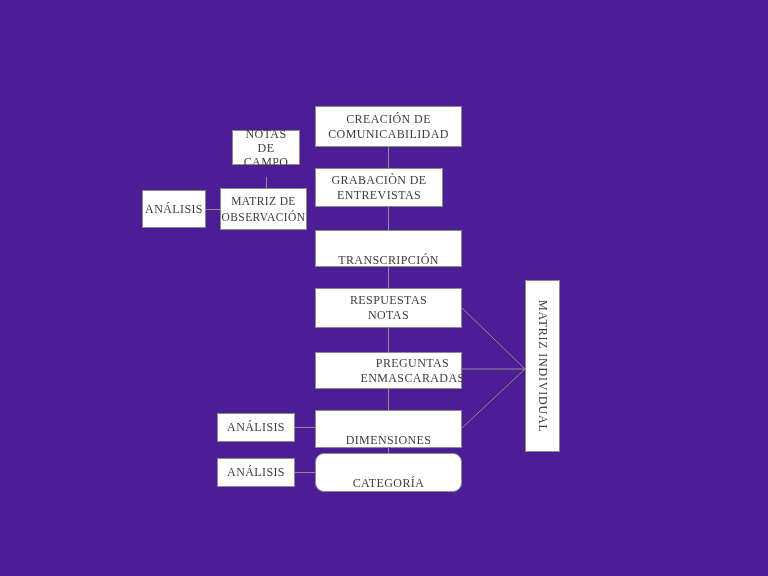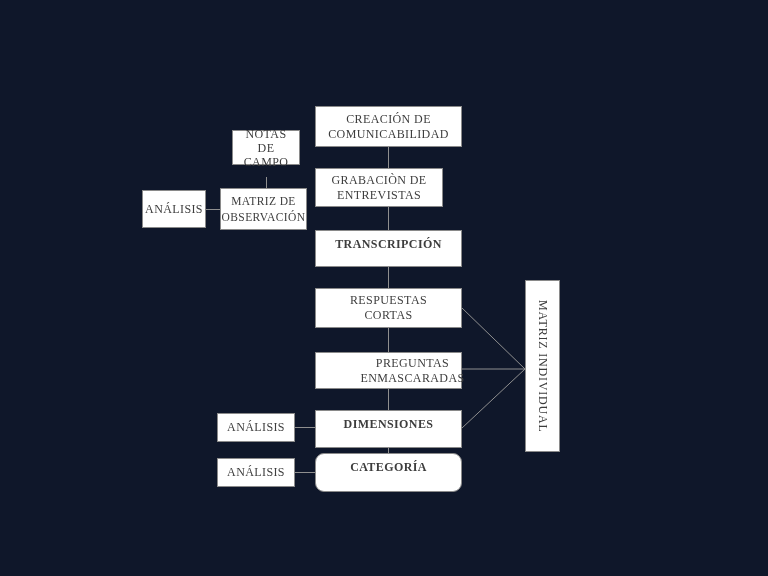--- a/index.html
+++ b/index.html
@@ -4,21 +4,21 @@
 <style>
   html, body {
     margin: 0;
     padding: 0;
     background: #ffffff;
   }
   .canvas {
     position: relative;
     width: 768px;
     height: 576px;
-    background: #0f172a;
+    background: #4c1d95;
     font-family: "Liberation Serif", "DejaVu Serif", serif;
     overflow: hidden;
   }
   .connectors {
     position: absolute;
     left: 0;
     top: 0;
     width: 768px;
     height: 576px;
   }
@@ -32,22 +32,21 @@
     line-height: 15px;
     letter-spacing: 0.4px;
     text-align: center;
     display: flex;
     align-items: center;
     justify-content: center;
     white-space: pre-line;
   }
   .node.text-top {
     align-items: flex-start;
-    padding-top: 6px;
-    font-weight: bold;
+    padding-top: 22px;
   }
   .node.tight {
     line-height: 14px;
   }
   #box-creacion      { left: 315px; top: 106px; width: 147px; height: 41px; }
   #box-grabacion     { left: 315px; top: 168px; width: 128px; height: 39px; }
   #box-transcripcion { left: 315px; top: 230px; width: 147px; height: 37px; }
   #box-respuestas    { left: 315px; top: 288px; width: 147px; height: 40px; }
   #box-preguntas     { left: 315px; top: 352px; width: 147px; height: 37px; padding-left: 48px; }
   #box-dimensiones   { left: 315px; top: 410px; width: 147px; height: 38px; }
@@ -89,21 +88,21 @@
 
   <div class="node" id="box-creacion">CREACIÓN DE
 COMUNICABILIDAD</div>
 
   <div class="node" id="box-grabacion">GRABACIÒN DE
 ENTREVISTAS</div>
 
   <div class="node text-top" id="box-transcripcion">TRANSCRIPCIÓN</div>
 
   <div class="node" id="box-respuestas">RESPUESTAS
-CORTAS</div>
+NOTAS</div>
 
   <div class="node" id="box-preguntas">PREGUNTAS
 ENMASCARADAS</div>
 
   <div class="node text-top" id="box-dimensiones">DIMENSIONES</div>
 
   <div class="node text-top" id="box-categoria">CATEGORÍA</div>
 
   <div class="node tight" id="box-notas">NOTAS
 DE

